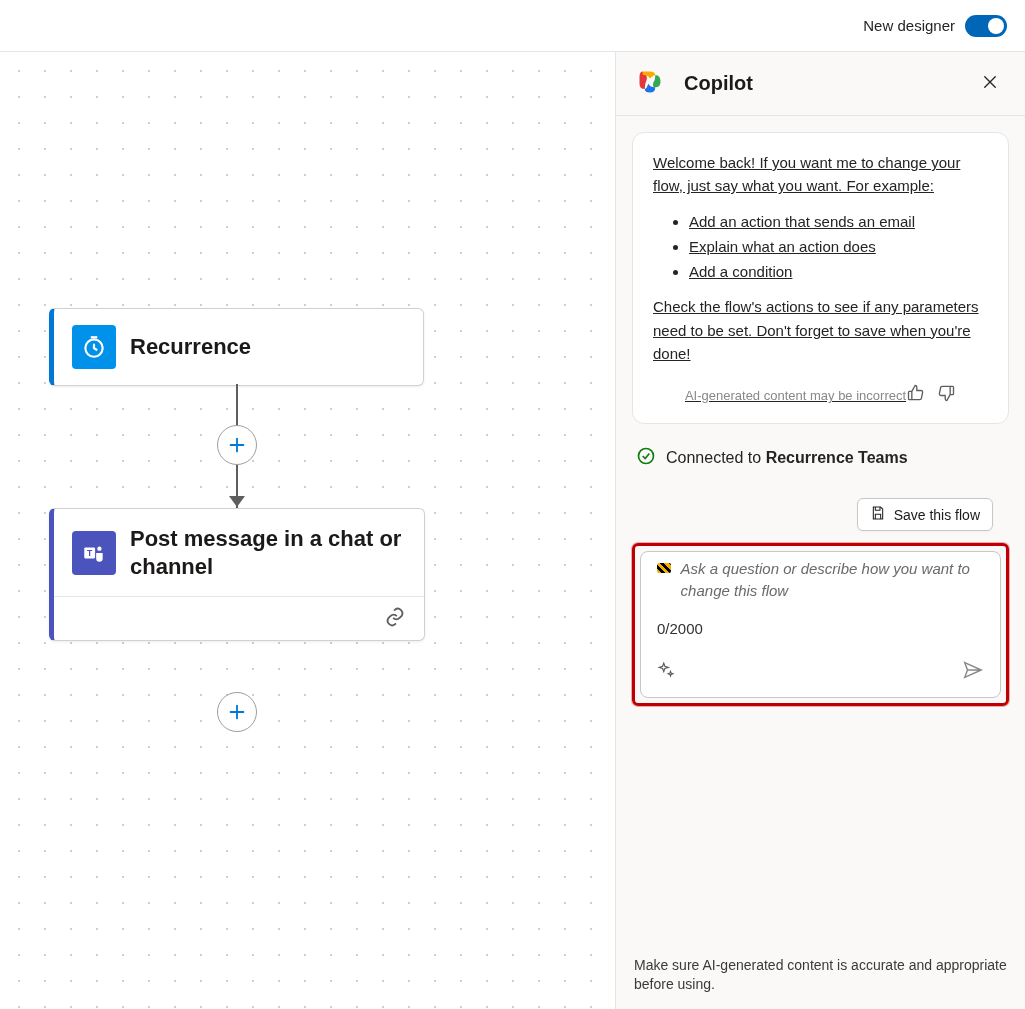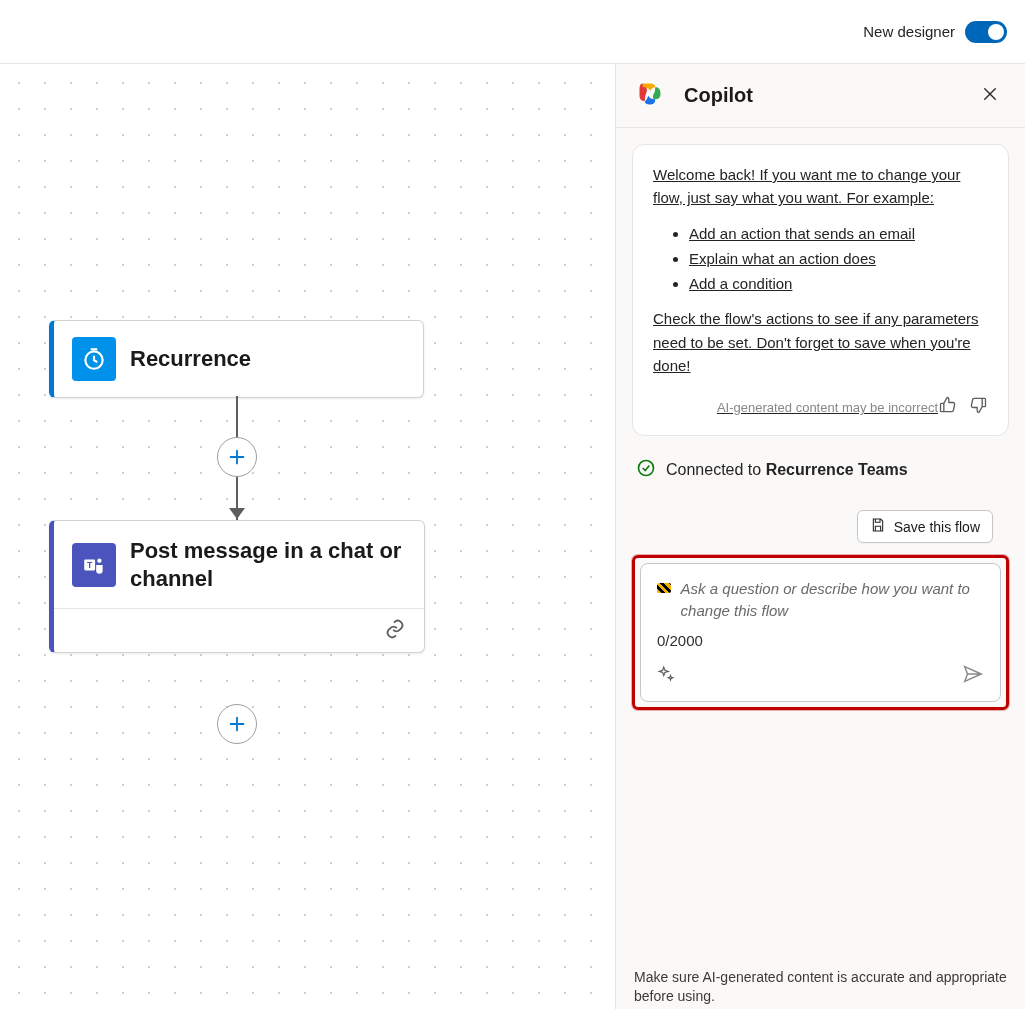--- a/index.html
+++ b/index.html
@@ -1,20 +1,20 @@
 <!DOCTYPE html>
 <html><head>
 <meta charset="utf-8">
 <style>
   * { box-sizing: border-box; margin: 0; padding: 0; }
   html, body { width: 1025px; height: 1009px; font-family: "Segoe UI", Arial, sans-serif; background: #fff; color: #1b1a19; overflow: hidden; }
 
   
   .topbar {
-    height: 64px;
+    height: 52px;
     border-bottom: 1px solid #e5e5e5;
     display: flex;
     align-items: center;
     justify-content: flex-end;
     padding: 0 18px;
     background: #fff;
   }
   .newdesigner-label { font-size: 15px; color: #242424; margin-right: 10px; }
   .toggle {
     width: 42px; height: 22px; border-radius: 11px;
@@ -135,21 +135,21 @@
     padding: 18px 20px 14px 20px;
     font-size: 15px;
     line-height: 1.55;
     color: #242424;
     text-decoration: underline;
   }
   .welcome-card ul { margin: 12px 0 12px 22px; padding-left: 14px; }
   .welcome-card li { margin: 2px 0; }
   .welcome-footer {
     display: flex;
-    justify-content: flex-end;
+    justify-content: center;
     align-items: center;
     margin-top: 18px;
   }
   .ai-disclaimer { font-size: 13px; color: #8a8886; }
   .thumbs { display: flex; gap: 10px; }
   .thumb { cursor: pointer; }
 
   .connected-row {
     display: flex; align-items: center; gap: 10px;
     font-size: 16px; color: #242424;
@@ -177,24 +177,24 @@
     margin: 0 0 10px 0;
     border: 3px solid #c00000;
     border-radius: 6px;
     padding: 5px;
     box-shadow: 0 0 0 1px rgba(192,0,0,.3);
   }
   .prompt-inner {
     background: #fff;
     border: 1px solid #c7c7c7;
     border-radius: 8px;
-    padding: 14px 16px 12px 16px;
+    padding: 6px 16px 12px 16px;
     display: flex;
     flex-direction: column;
-    gap: 10px;
+    gap: 18px;
   }
   .prompt-top {
     display: flex; gap: 10px; align-items: flex-start;
   }
   .construction-icon {
     width: 18px; height: 10px;
     background: repeating-linear-gradient(45deg,#f2b100 0 3px,#000 3px 6px);
     border-radius: 2px; margin-top: 5px;
   }
   .prompt-placeholder {

